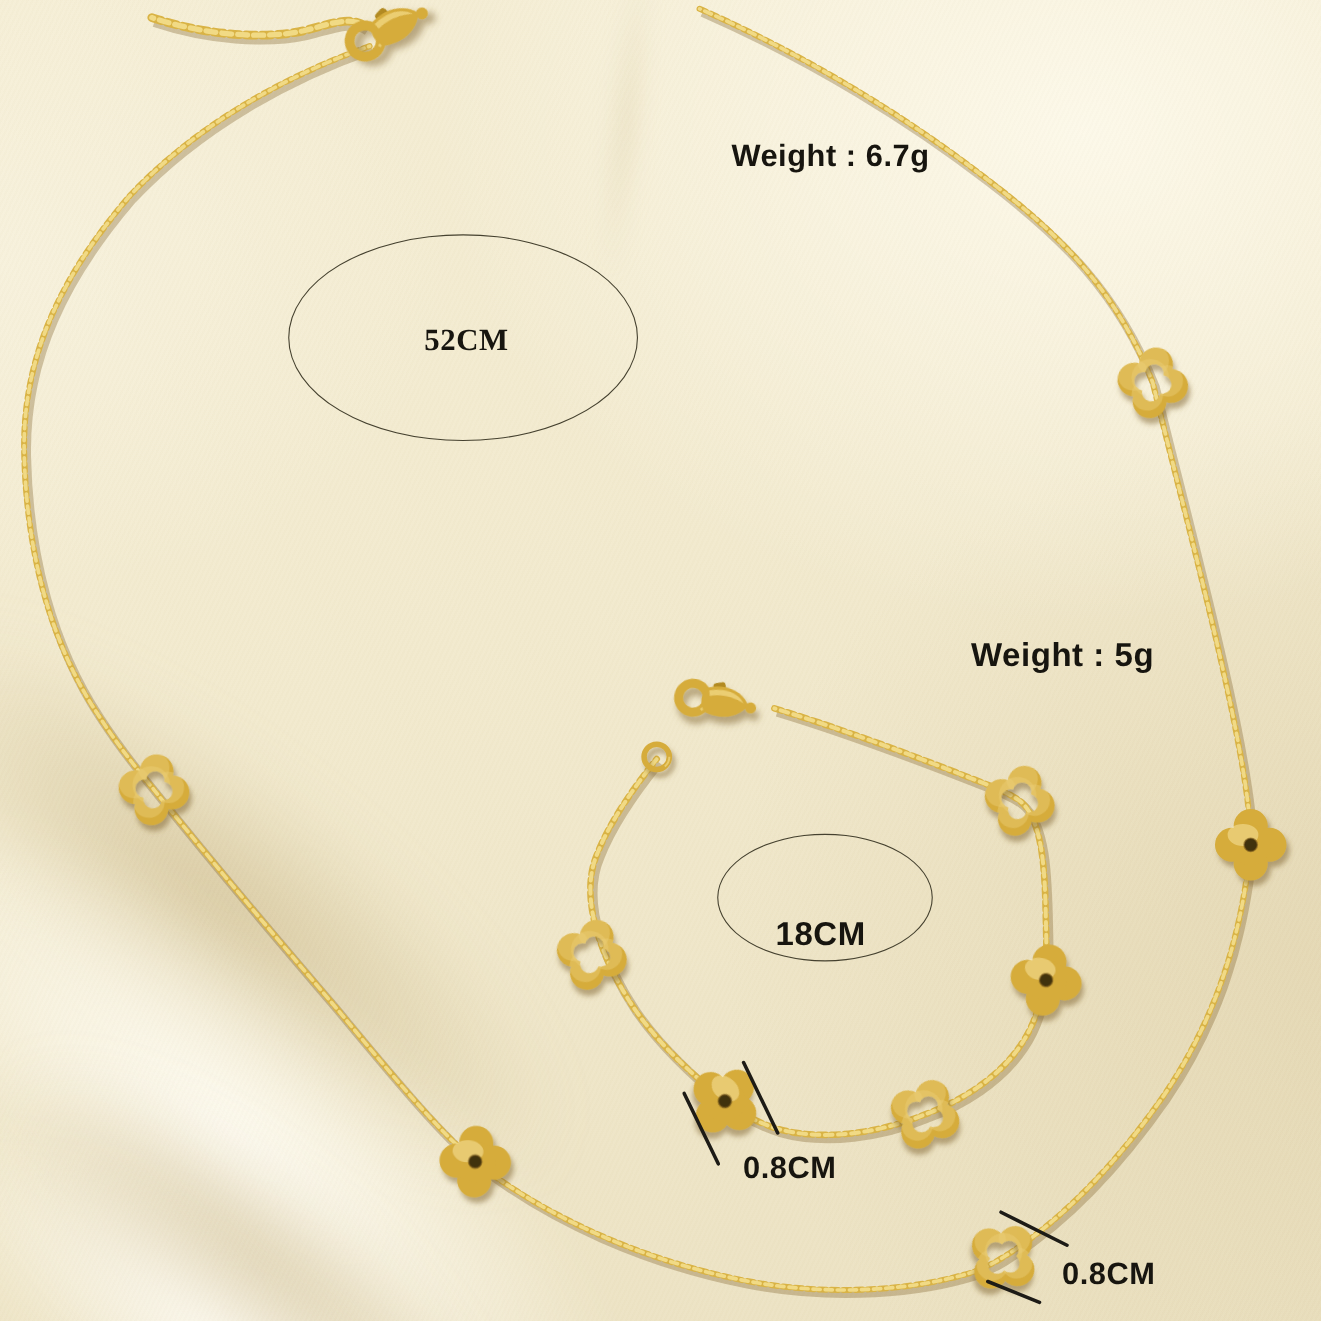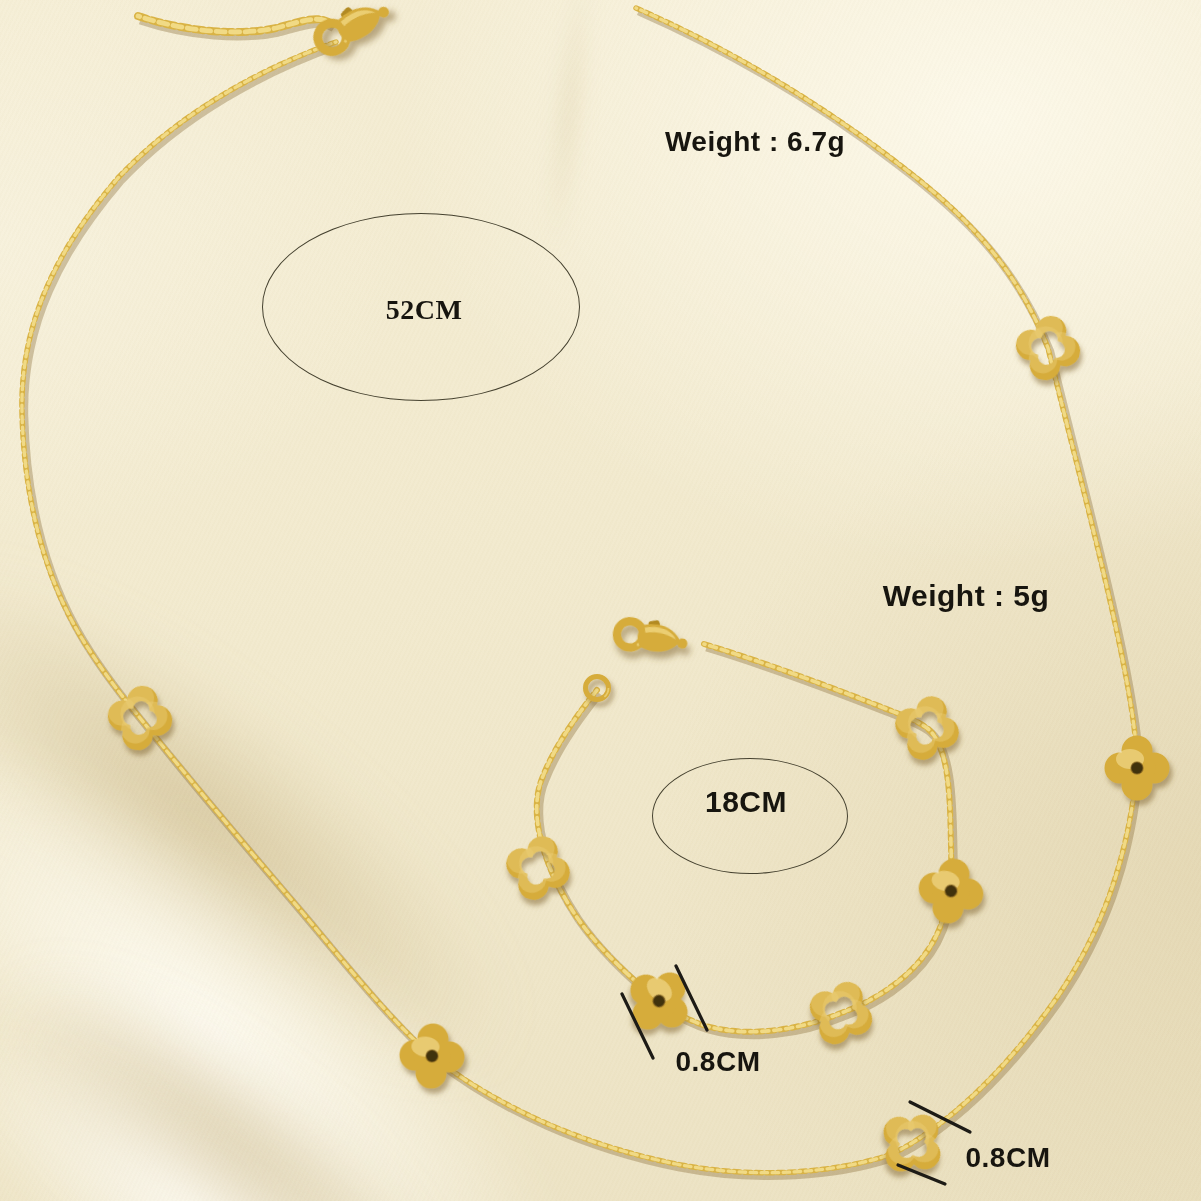--- a/index.html
+++ b/index.html
@@ -155,16 +155,16 @@
         <line x1="898" y1="1165" x2="945" y2="1184" stroke="#1d1b16" stroke-width="3.2" stroke-linecap="round"></line>
       </g>
     </svg>
 
   <div class="ellipse" style="left: 421px; top: 307px; width: 316px; height: 186px;"></div>
   <div class="ellipse" style="left: 750px; top: 816px; width: 194px; height: 114px;"></div>
 
   <div class="label label-lg" style="left: 755px; top: 142px;">Weight : 6.7g</div>
   <div class="label label-lg" style="left: 424px; top: 310px; font-family: Liberation Serif, serif;">52CM</div>
   <div class="label label-md" style="left: 935px; top: 596px; margin-left: 31px;">Weight : 5g</div>
-  <div class="label label-md" style="left: 746px; top: 802px;">18CM</div>
+  <div class="label label-md" style="left: 746px; top: 850px;">18CM</div>
   <div class="label label-lg" style="left: 718px; top: 1062px;">0.8CM</div>
   <div class="label label-lg" style="left: 1008px; top: 1158px;">0.8CM</div>
 </div>
 
 </body></html>

